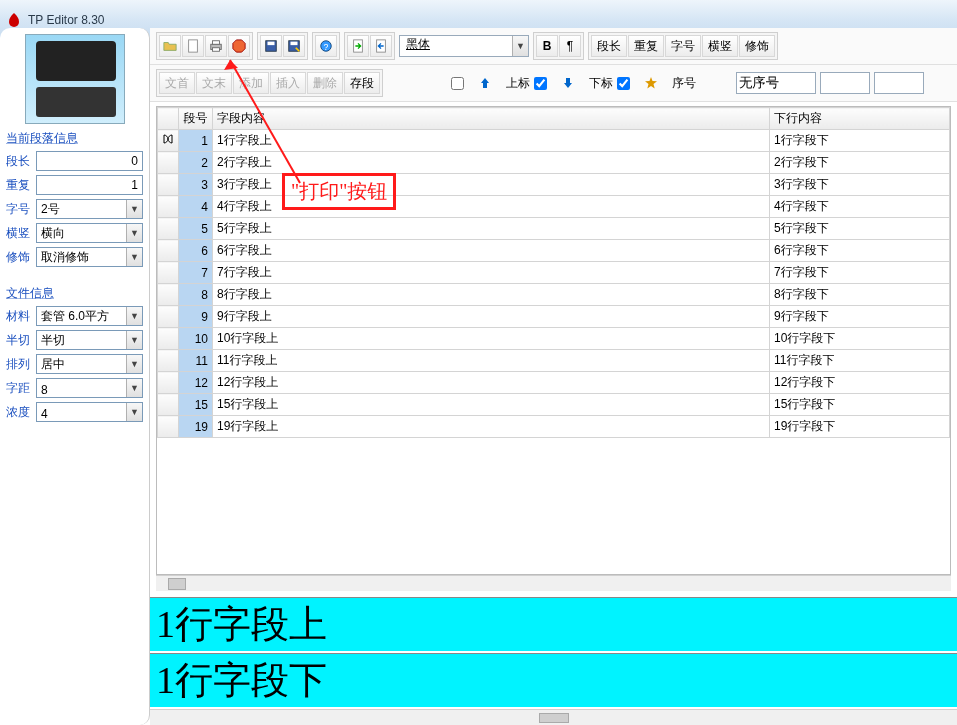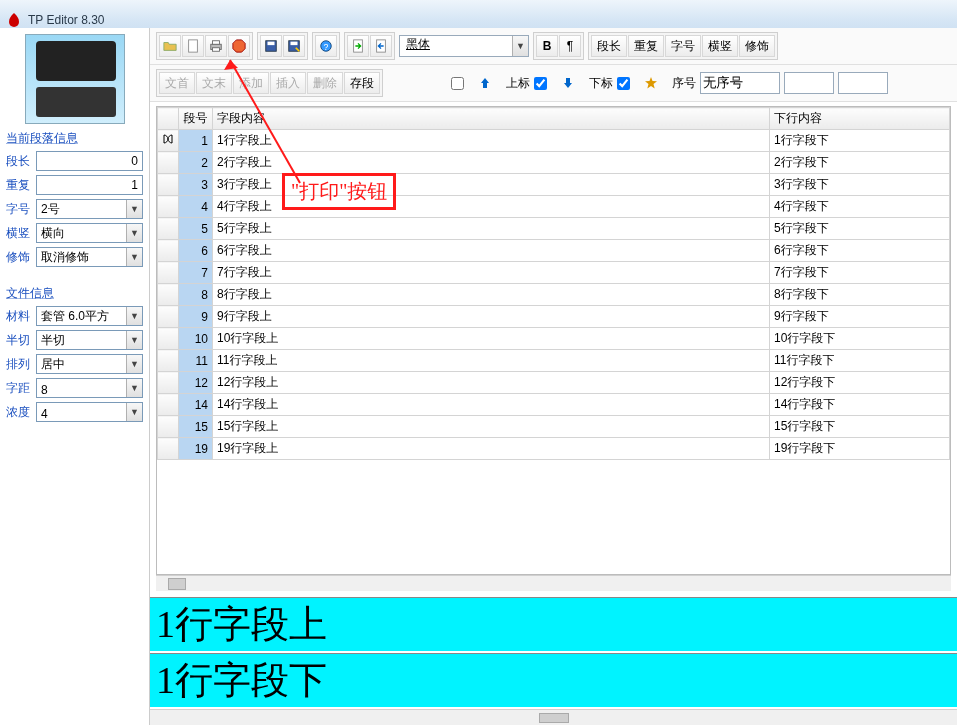--- a/index.html
+++ b/index.html
@@ -30,20 +30,21 @@
   .workspace {
     position: absolute;
     top: 28px; left: 0; right: 0; bottom: 0;
     display: flex;
   }
   .left-panel {
     width: 150px;
     background: #fff;
     border-right: 1px solid #ccc;
     padding: 6px;
+    border-radius: 10px;
   }
   .device-img {
     width: 100px; height: 90px;
     background: linear-gradient(to bottom, #9ad8f5 0%, #d0eefc 100%);
     border: 1px solid #8ab;
     margin: 0 auto 6px auto;
     position: relative;
   }
   .device-img::before {
     content: "";
@@ -449,21 +450,21 @@
           </svg>
         <span>下标</span>
       </div>
       <div class="tb-chk">
         <input type="checkbox" checked="" style="">
         <svg width="12" height="12" viewBox="0 0 12 12">
             <path d="M6 0 L7.5 4 L12 4.2 L8.5 7 L9.7 11.5 L6 9 L2.3 11.5 L3.5 7 L0 4.2 L4.5 4 Z" fill="#d90"></path>
           </svg>
         <span>序号</span>
       </div>
-      <input type="text" class="tb-input" style="width: 80px;" readonly="" value="无序号">
+      <input type="text" class="tb-input" style="width: 80px; margin-left: 36px;" readonly="" value="无序号">
       <input type="text" class="tb-input" style="width: 50px;">
       <input type="text" class="tb-input" style="width: 50px;">
     </div>
 
     <div class="grid-container">
       <table class="data">
         <thead>
           <tr>
             <th class="sel"></th>
             <th style="width:34px;text-align:center">段号</th>
@@ -541,26 +542,20 @@
               <td>11行字段下</td>
             </tr>
             <tr>
               <td class="sel cursor-cell"></td>
               <td class="rownum">12</td>
               <td>12行字段上</td>
               <td>12行字段下</td>
             </tr>
             <tr>
               <td class="sel cursor-cell"></td>
-              <td class="rownum">14</td>
-              <td>14行字段上</td>
-              <td>14行字段下</td>
-            </tr>
-            <tr>
-              <td class="sel cursor-cell"></td>
               <td class="rownum">15</td>
               <td>15行字段上</td>
               <td>15行字段下</td>
             </tr>
             <tr>
               <td class="sel cursor-cell"></td>
               <td class="rownum">19</td>
               <td>19行字段上</td>
               <td>19行字段下</td>
             </tr>

